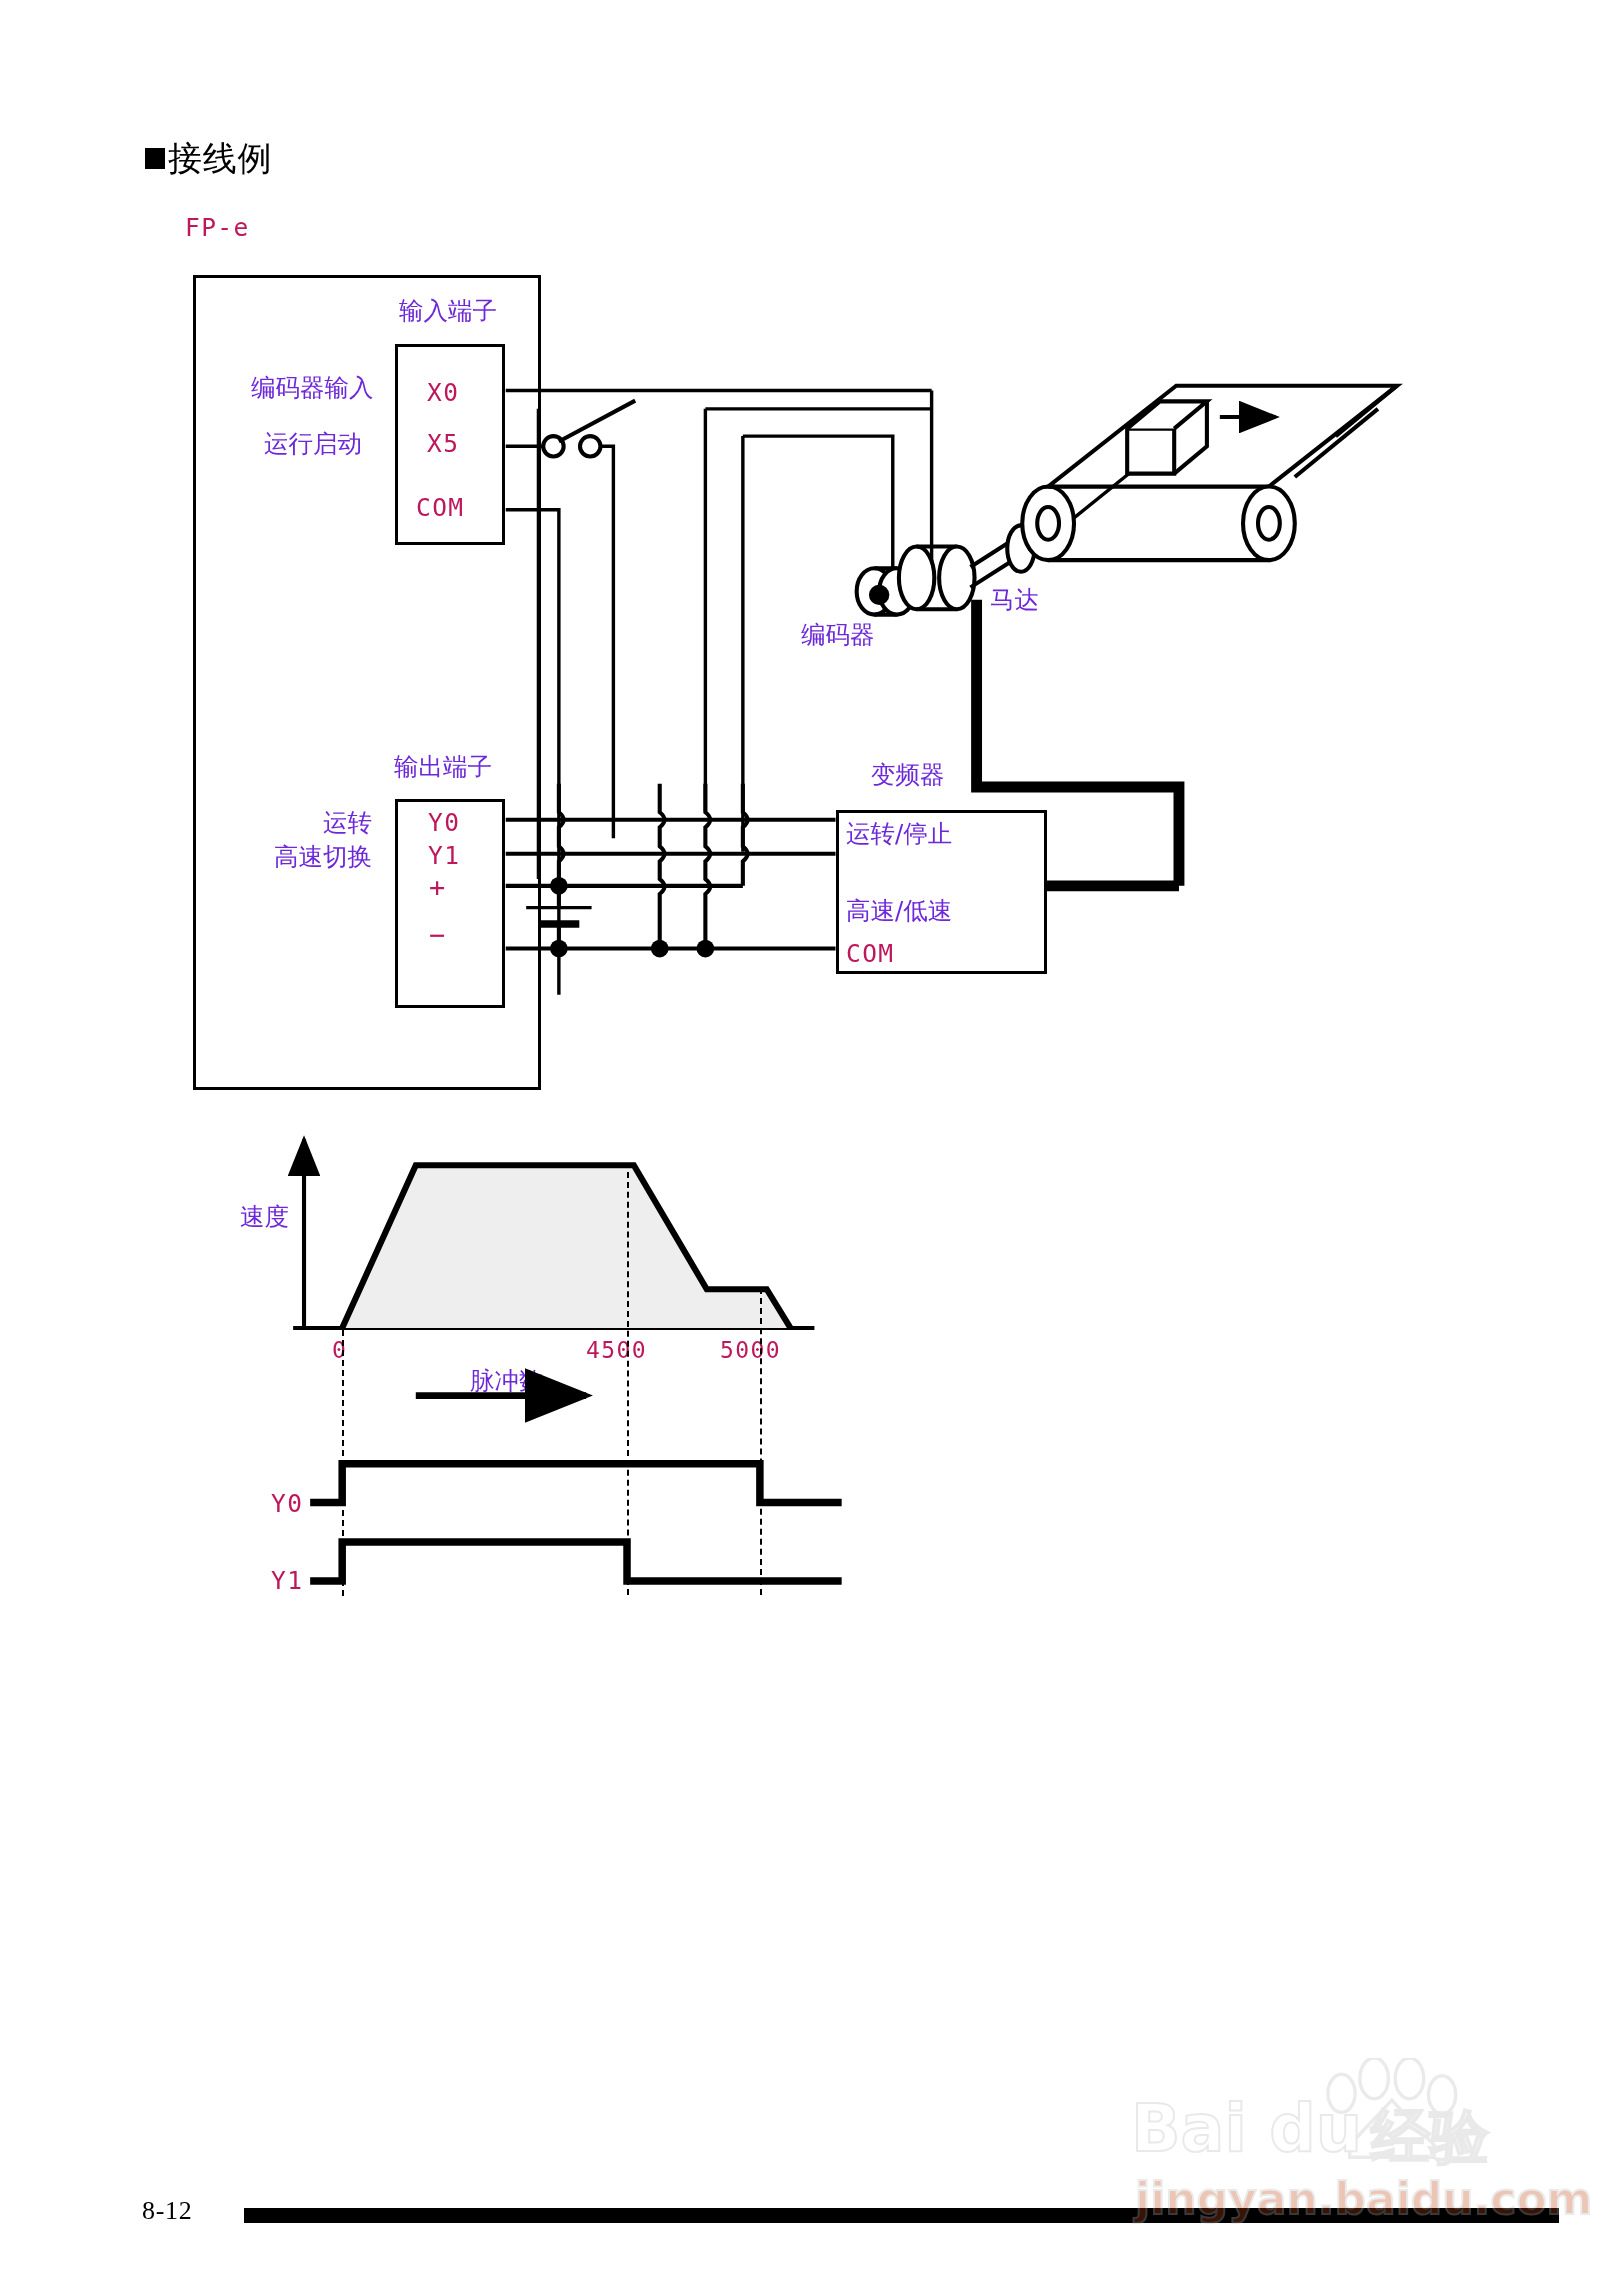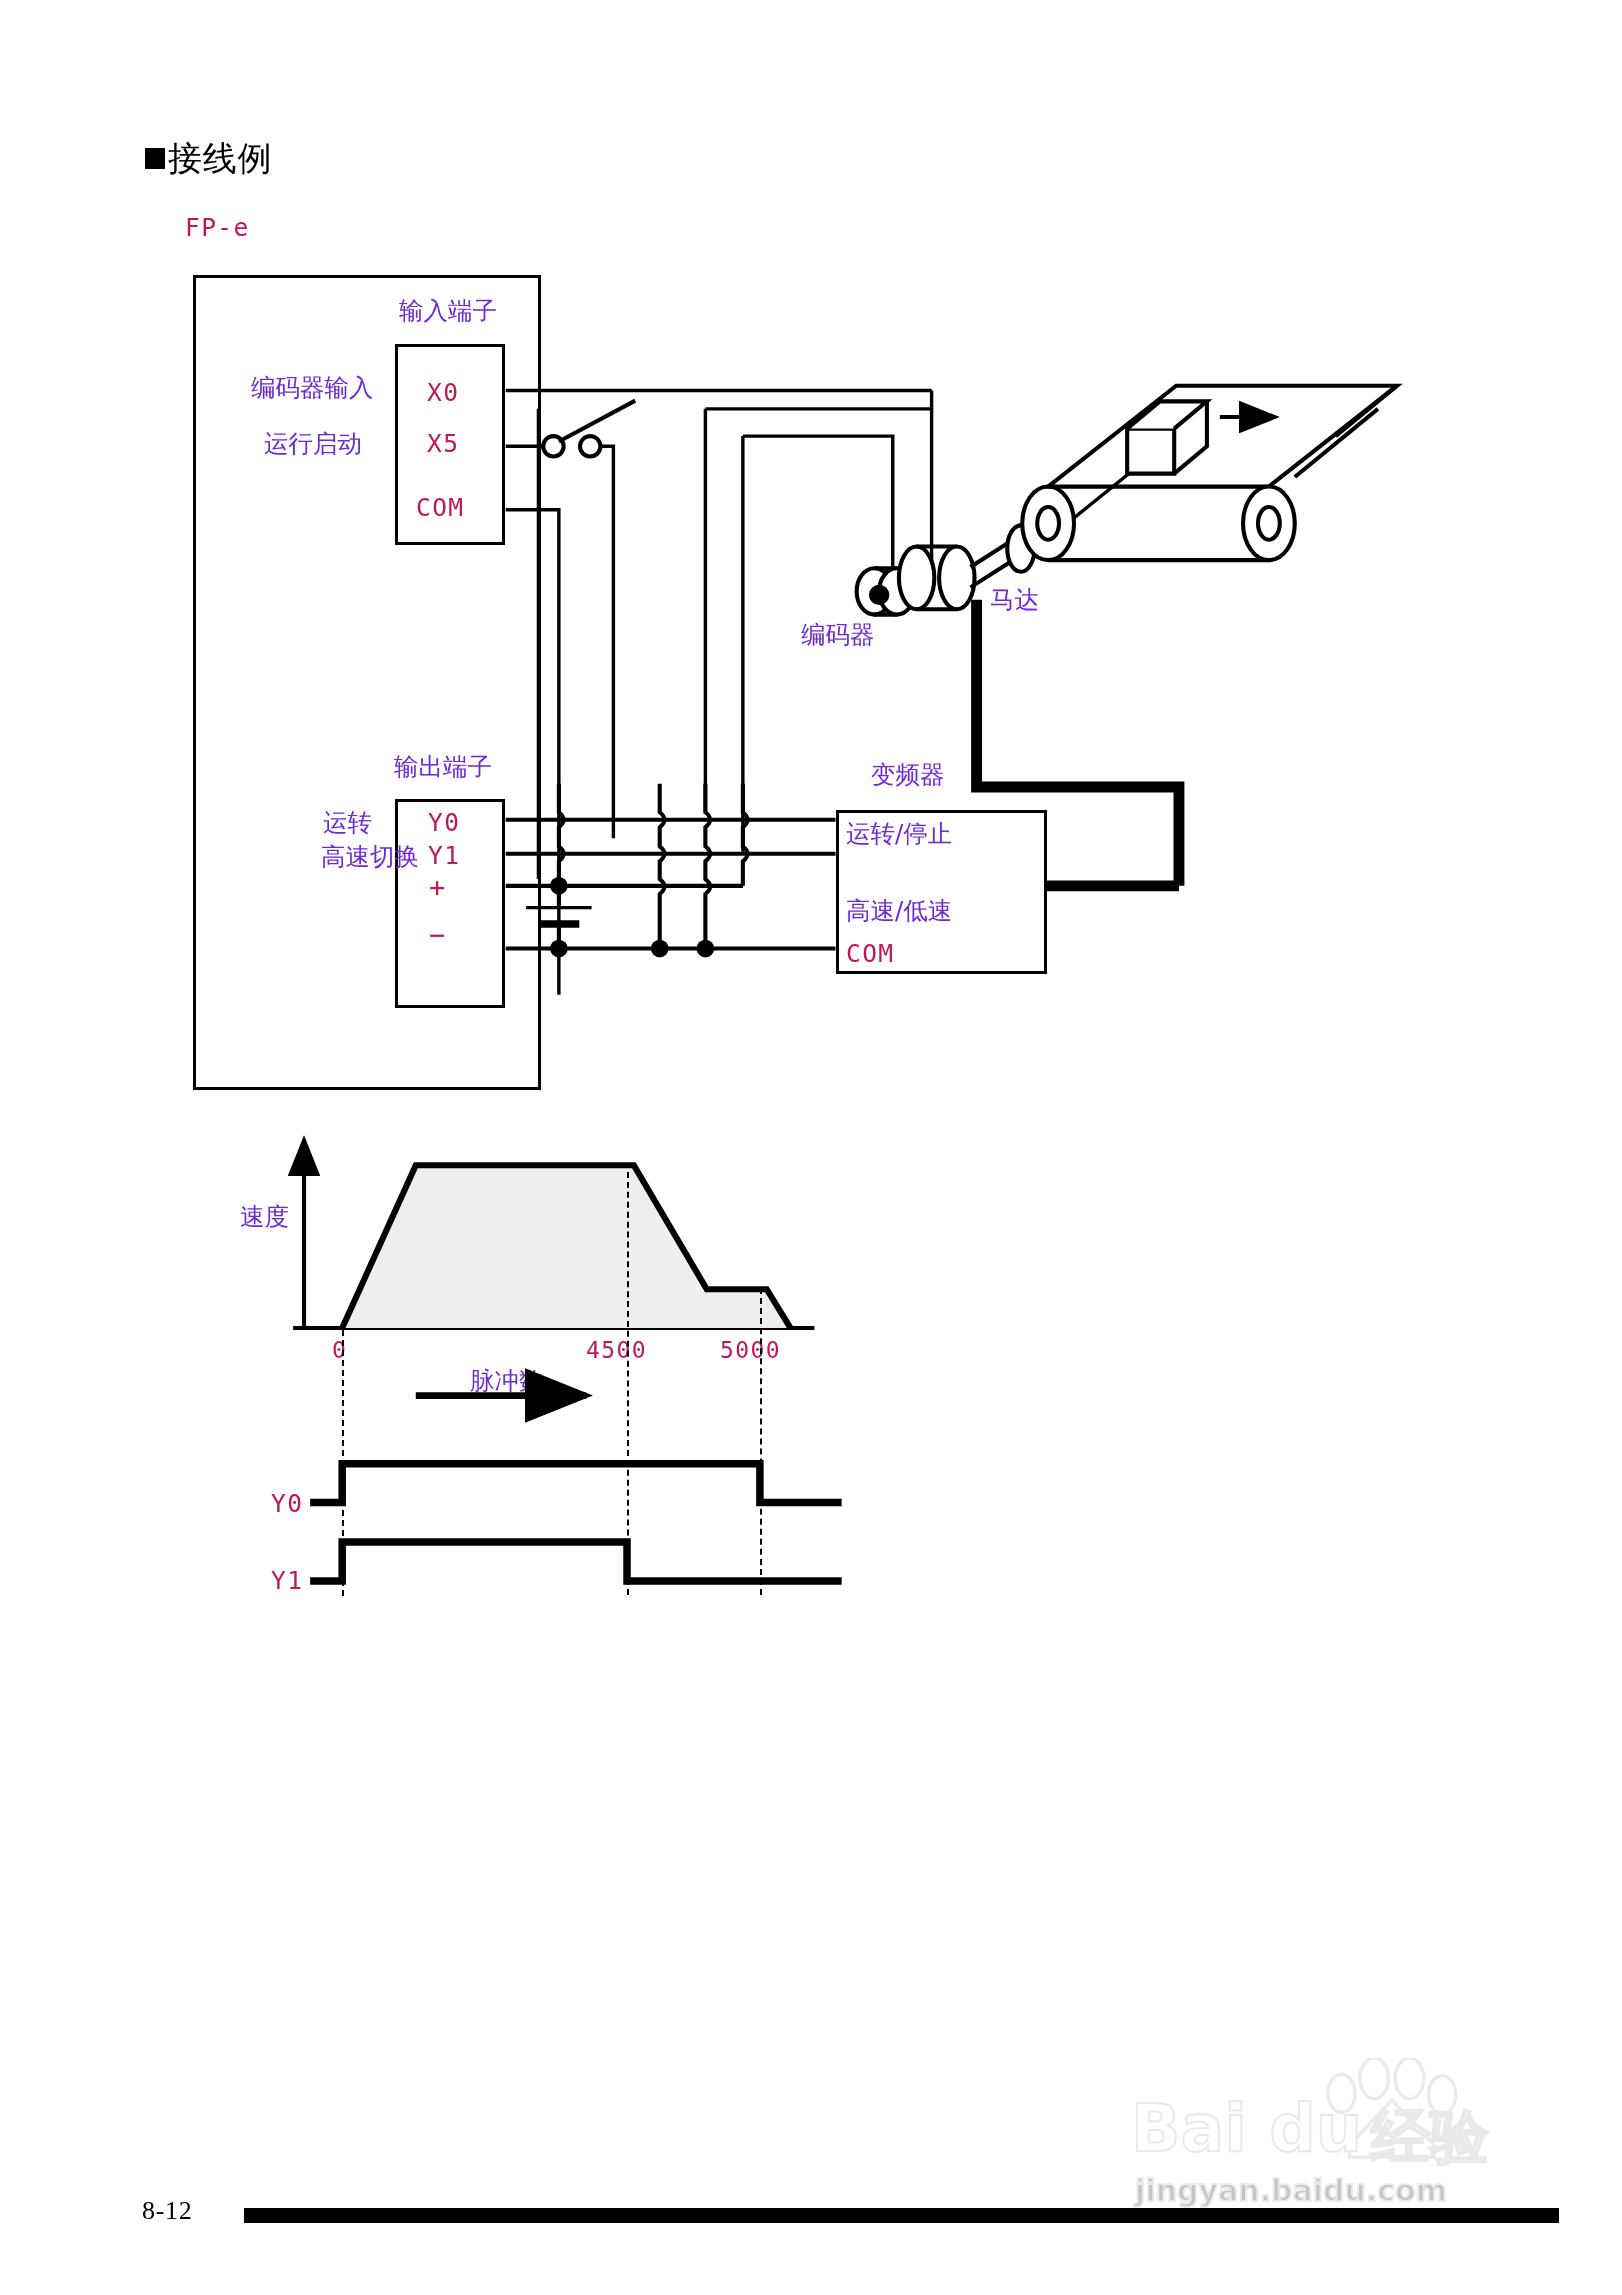--- a/index.html
+++ b/index.html
@@ -32,22 +32,22 @@
 
   
   .wm{position:absolute;left:1131px;top:2058px;width:436px;height:170px;
       opacity:.30;pointer-events:none;}
   .wm-txt{position:absolute;left:0;top:33px;font-size:65px;font-weight:bold;
           font-family:"DejaVu Sans",sans-serif;color:#fff;
           -webkit-text-stroke:2px #b9b9b9;white-space:nowrap;}
   .wm-cn{position:absolute;left:240px;top:40px;font-size:59px;font-weight:bold;
          font-family:"DejaVu Sans",sans-serif;color:#fff;
          -webkit-text-stroke:2px #b9b9b9;white-space:nowrap;}
-  .wm-url{position:absolute;left:4.1px;top:115px;font-size:30px;font-weight:bold;
-          font-family:"DejaVu Sans",sans-serif;color:#404040;
+  .wm-url{position:absolute;left:4.1px;top:115px;font-size:44px;font-weight:bold;
+          font-family:"DejaVu Sans",sans-serif;color:#c2410c;
           -webkit-text-stroke:2px #bdbdbd;white-space:nowrap;}
   .paw{position:absolute;left:183px;top:0px;}
 </style>
 </head>
 <body>
 
 <div class="pg">
 
   <div class="sec-title">
     <span class="sq"></span><span>接线例</span>
@@ -67,21 +67,21 @@
   <div class="lbl mono" style="left:427px;top:429px;text-align:right;">X5</div>
 
   <div class="lbl mono" style="left:416px;top:493px;">COM</div>
 
   <div class="lbl cn" style="left:394px;top:750px;">输出端子</div>
   <div class="box" style="left:395px;top:799px;width:110px;height:209px;"></div>
 
   <div class="lbl cn" style="left:323px;top:806px;">运转</div>
   <div class="lbl mono" style="left:428px;top:808px;">Y0</div>
 
-  <div class="lbl cn" style="left:274px;top:840px;margin-left:47px;">高速切换</div>
+  <div class="lbl cn" style="left:274px;top:840px;">高速切换</div>
   <div class="lbl mono" style="left:428px;top:841px;">Y1</div>
 
   <div class="lbl mono" style="left:429px;top:871px;font-size:27px;">+</div>
   <div class="lbl mono" style="left:429px;top:919px;font-size:27px;">−</div>
 
   <div class="lbl cn" style="left:871px;top:758px;">变频器</div>
   <div class="box" style="left:836px;top:810px;width:211px;height:164px;"></div>
   <div class="lbl cn" style="left:846px;top:817px;">运转/停止</div>
   <div class="lbl cn" style="left:846px;top:851px;margin-top:43px;">高速/低速</div>
   <div class="lbl mono" style="left:846px;top:939px;">COM</div>

